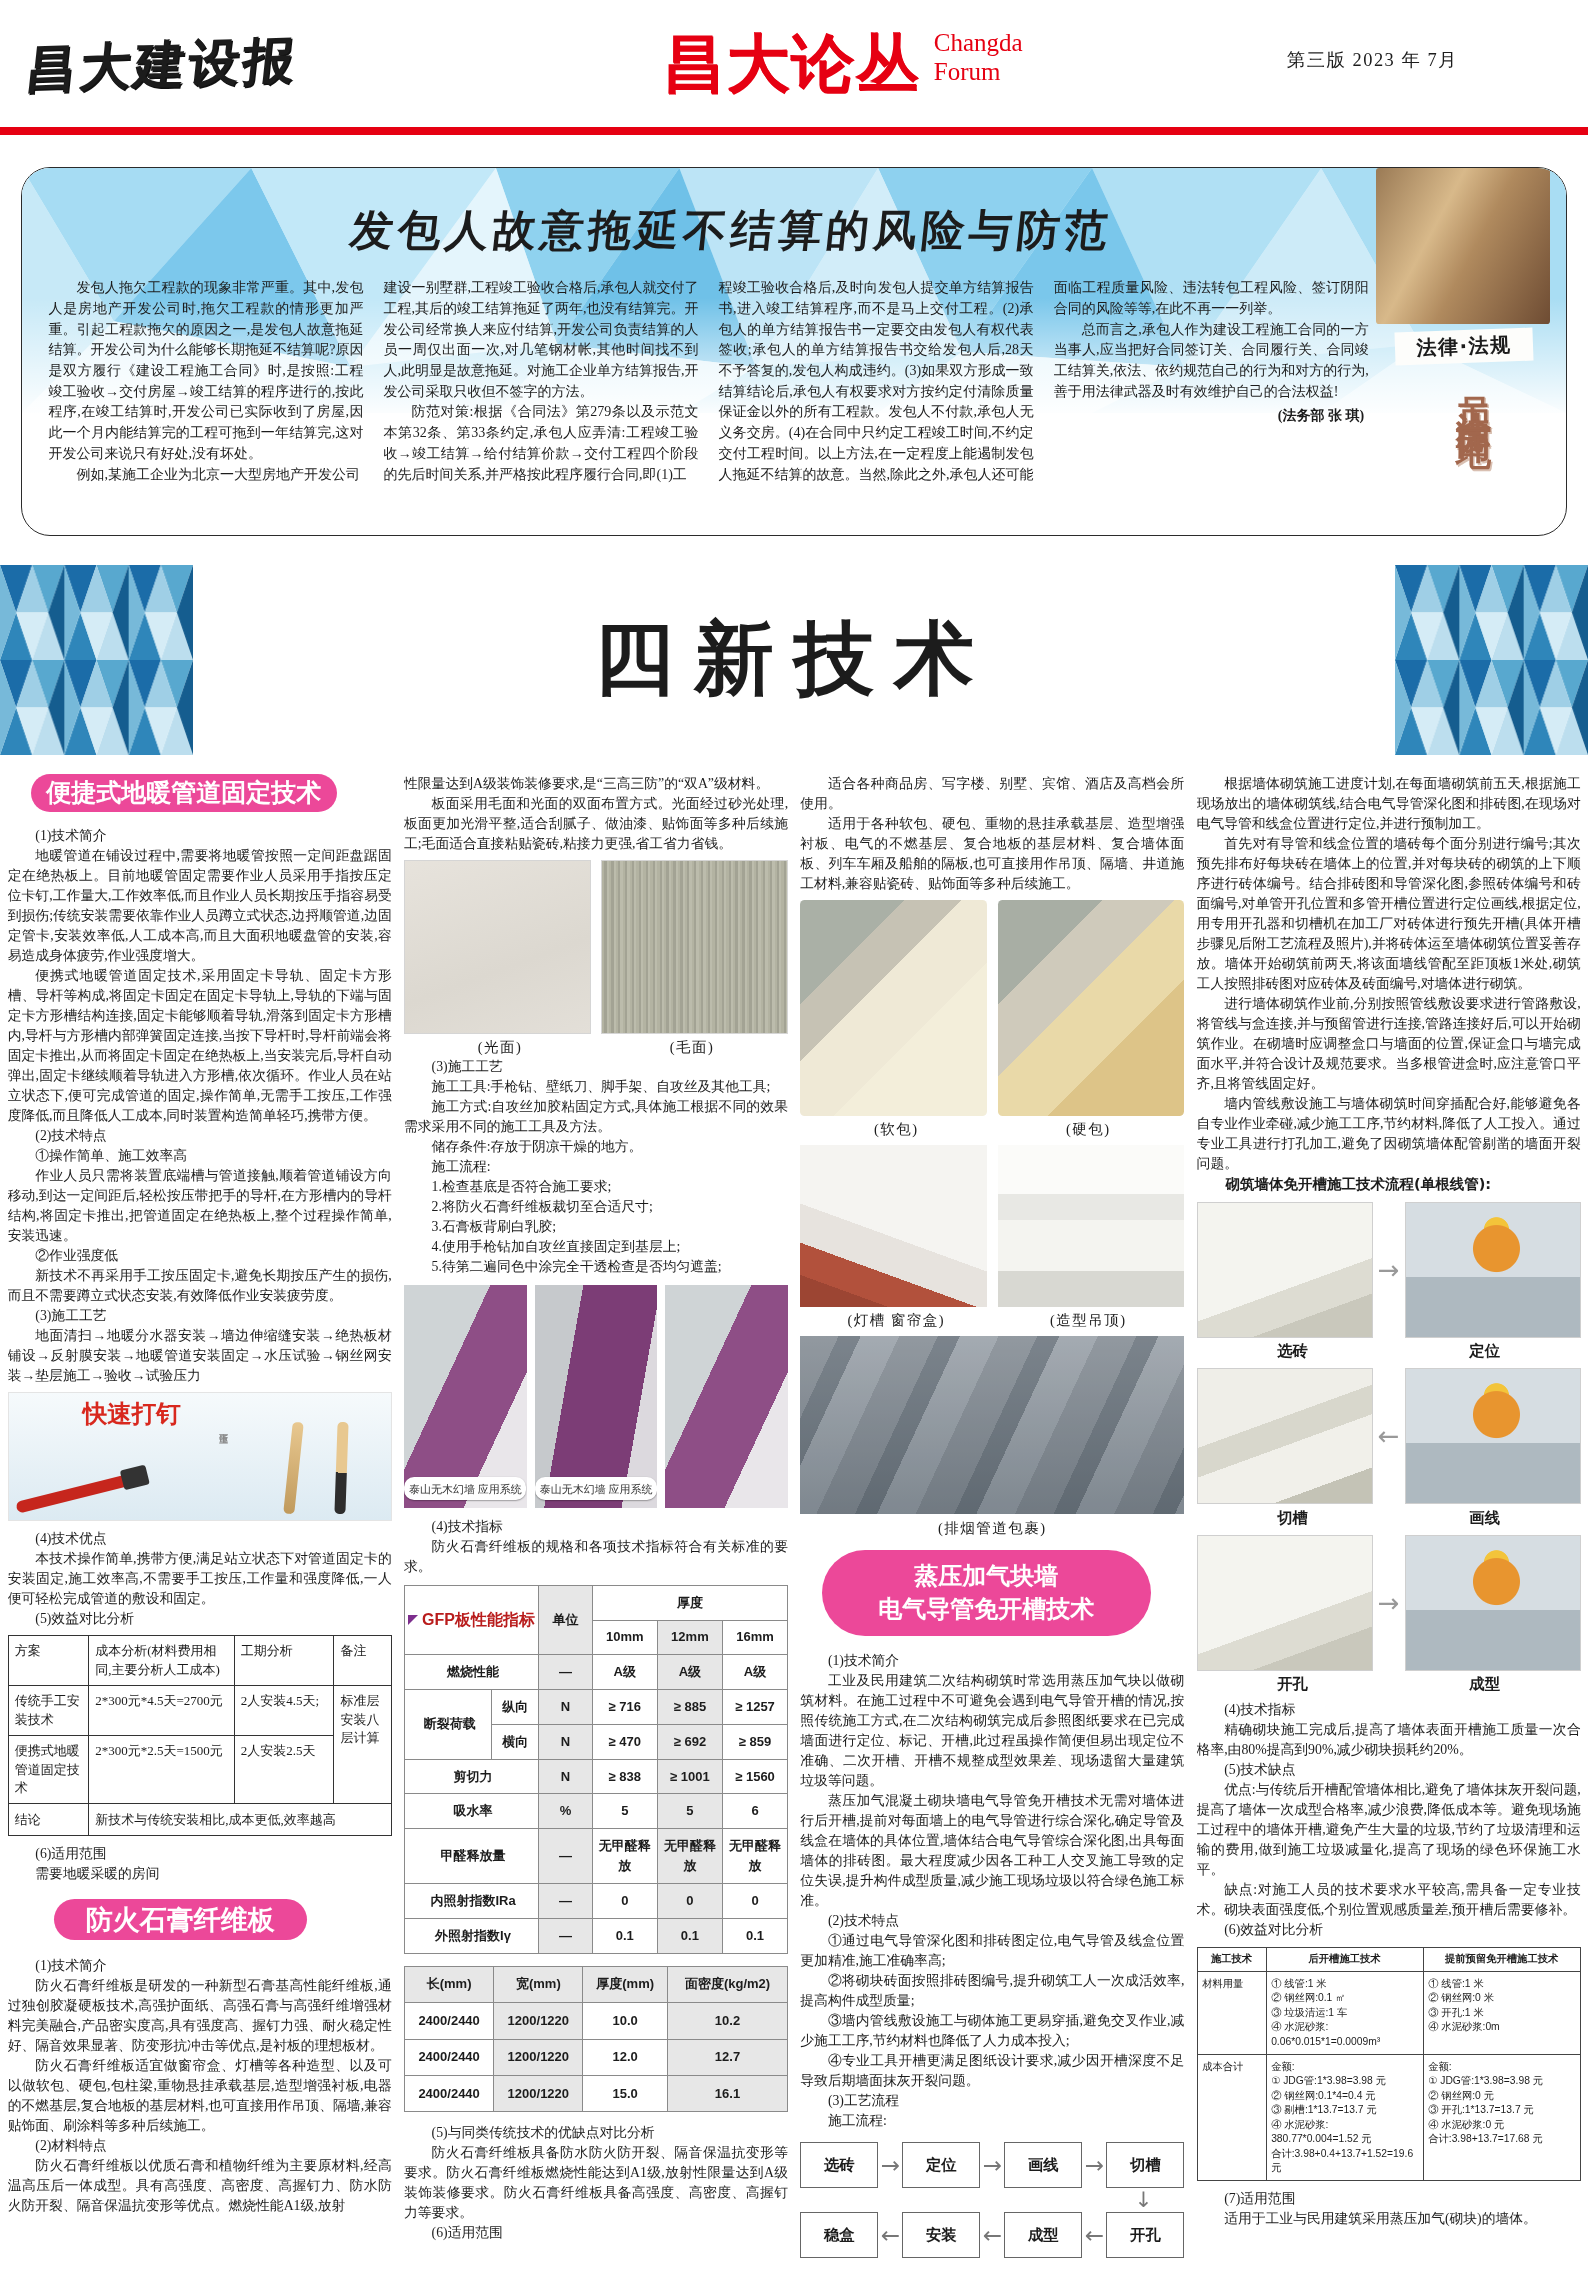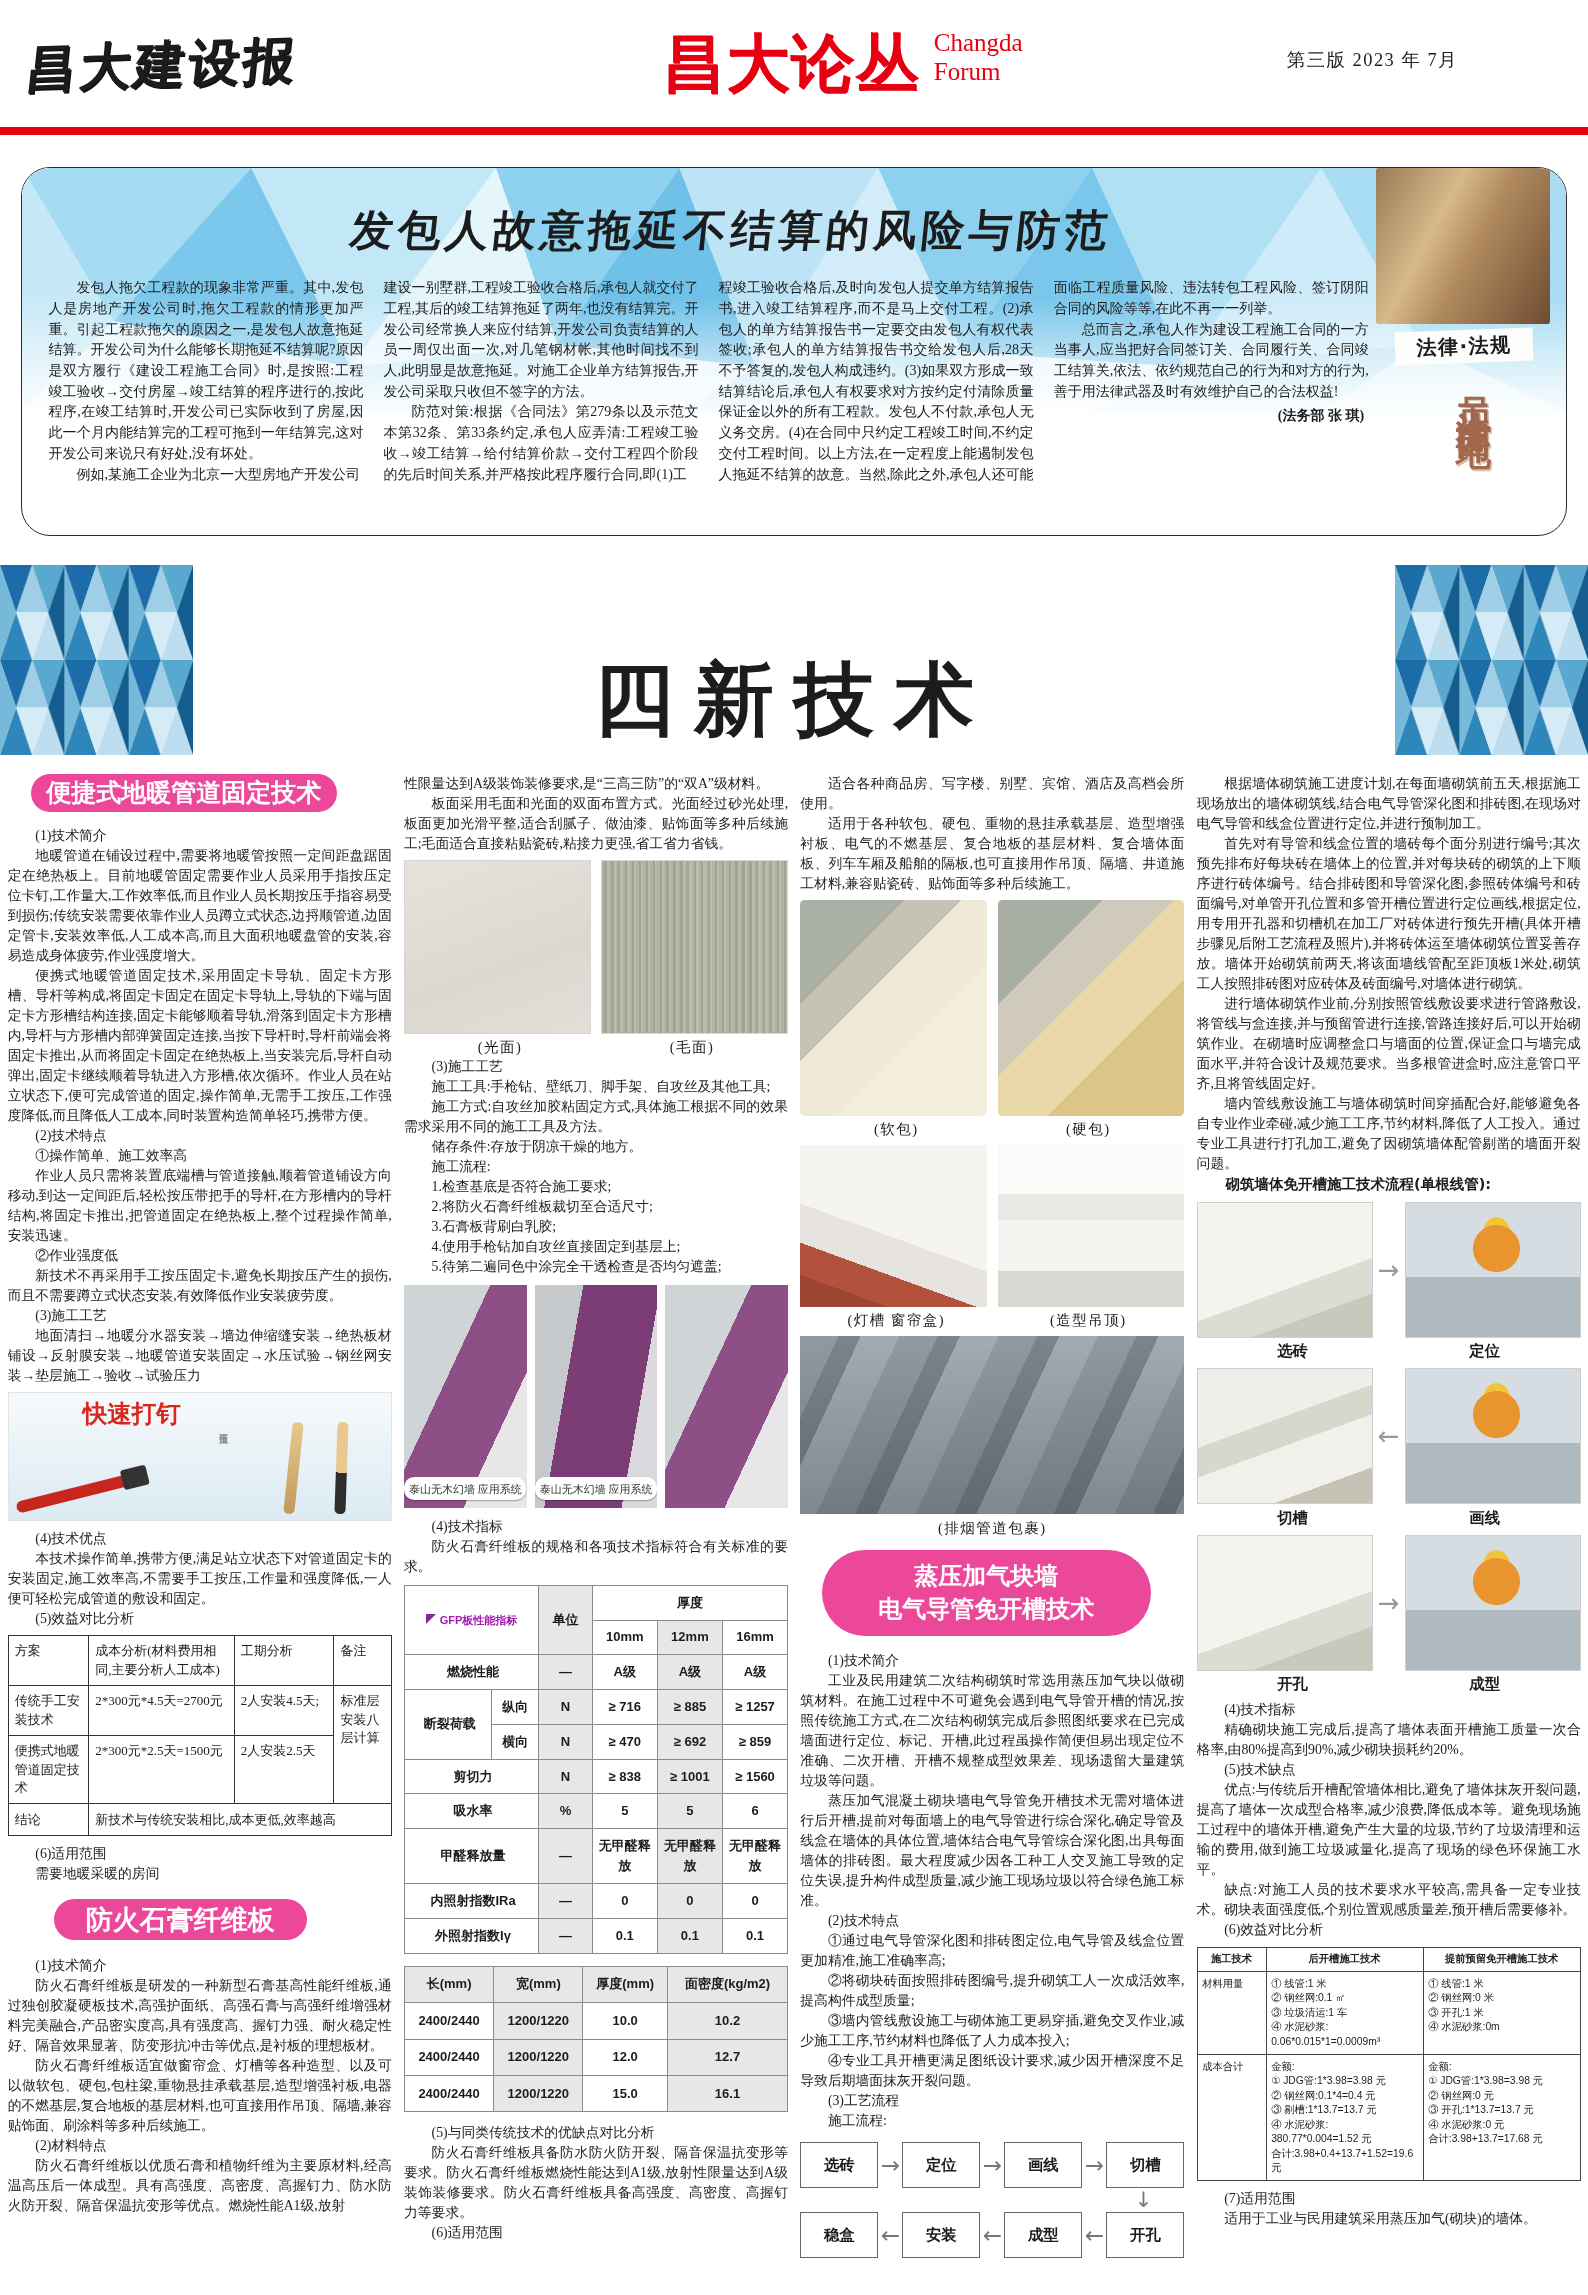--- a/index.html
+++ b/index.html
@@ -42,21 +42,21 @@
   .law-tag { width:138px; margin:6.1px 0 4.6px 18.4px; background:#fdfdfb; text-align:center;
              font-weight:900; font-size:20px; letter-spacing:1.5px; padding:3.1px 0;
              transform:rotate(-2deg); font-family:"DejaVu Sans", sans-serif; }
   .law-vert { writing-mode:vertical-rl; font-size:35px; font-weight:900; color:#a2674d;
               letter-spacing:7.7px; margin:4.6px 0 0 73px; height:153px;
               text-shadow:1.5px 1.5px 0 #d9c0b2; font-family:"DejaVu Sans", sans-serif; }
 
   
   .banner { position:absolute; left:0; top:565px; width:1588px; height:190px; display:flex; }
   .tri-side { width:193px; height:100%; }
-  .banner-mid { flex:1; display:flex; align-items:flex-end; justify-content:center; }
+  .banner-mid { flex:1; display:flex; align-items:center; justify-content:center; }
   .banner-title { font-size:80px; font-weight:900; letter-spacing:20px;
                   font-family:"DejaVu Sans", sans-serif; }
 
   
   .cols { position:absolute; left:7.7px; top:774px; width:1573px; height:1521px;
           display:flex; gap:12.2px; }
   .col { flex:1; overflow:hidden; font-size:13.8px; line-height:20px; text-align:justify; }
   .p { text-indent:2em; }
   .pc { text-indent:0; }
   .hd { text-indent:2em; }
@@ -111,21 +111,21 @@
                linear-gradient(#d6dde2 0 55%,#aeb9c0 55%); }
 
   
   table { border-collapse:collapse; width:100%; }
   .t1 { margin:6.1px 0 7.7px; font-size:13px; line-height:18.4px; }
   .t1 th,.t1 td { border:1.1px solid #333; padding:6.1px 6.1px; text-align:left; font-weight:400; vertical-align:top; }
   .gfp { margin:7.7px 0 12.2px; font-family:"Liberation Sans", sans-serif; font-size:13px; }
   .gfp th,.gfp td { border:1.1px solid #8a8a8a; padding:6.9px 3.1px; text-align:center; font-weight:700; }
   .gfp .lab { text-align:center; padding-left:6.1px; background:#fff; }
   .gfp .gy { background:#e7e7e7; }
-  .gfp-title { color:#a21caf; font-weight:900; text-align:left; padding-left:4.6px; font-size:11px; }
+  .gfp-title { color:#b91c1c; font-weight:900; text-align:left; padding-left:4.6px; font-size:16px; }
   .gfp-title .tri { display:inline-block; width:0; height:0; border-top:10.7px solid #7d2e8d;
                     border-right:10.7px solid rgba(0,0,0,0); margin-right:3.8px; }
   .szt { margin:4.6px 0 10.7px; font-family:"Liberation Sans", sans-serif; font-size:13px; }
   .szt th,.szt td { border:1.1px solid #8a8a8a; padding:7.7px 3.1px; text-align:center; font-weight:700; }
   .szt th { background:#e7e7e7; }
   .szt td.gy { background:#e7e7e7; }
   .t4 { margin:6.1px 0 7.7px; font-size:10.3px; line-height:14.5px; font-family:"Liberation Sans", sans-serif;padding-left:40px; }
   .t4 th,.t4 td { border:0.9px solid #444; padding:4.6px 4.6px; text-align:left; font-weight:400;
                   vertical-align:top; white-space:pre-line; }
   .t4 th { text-align:center; font-weight:700; }

